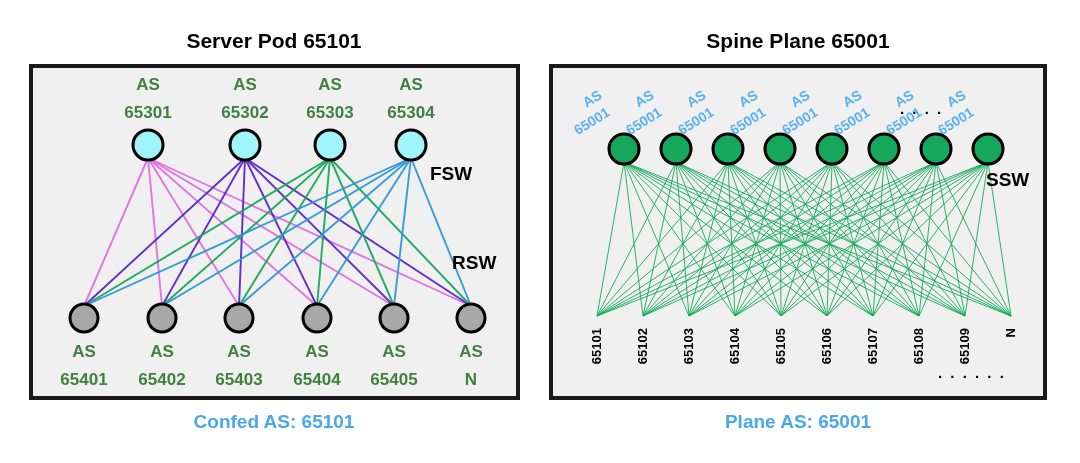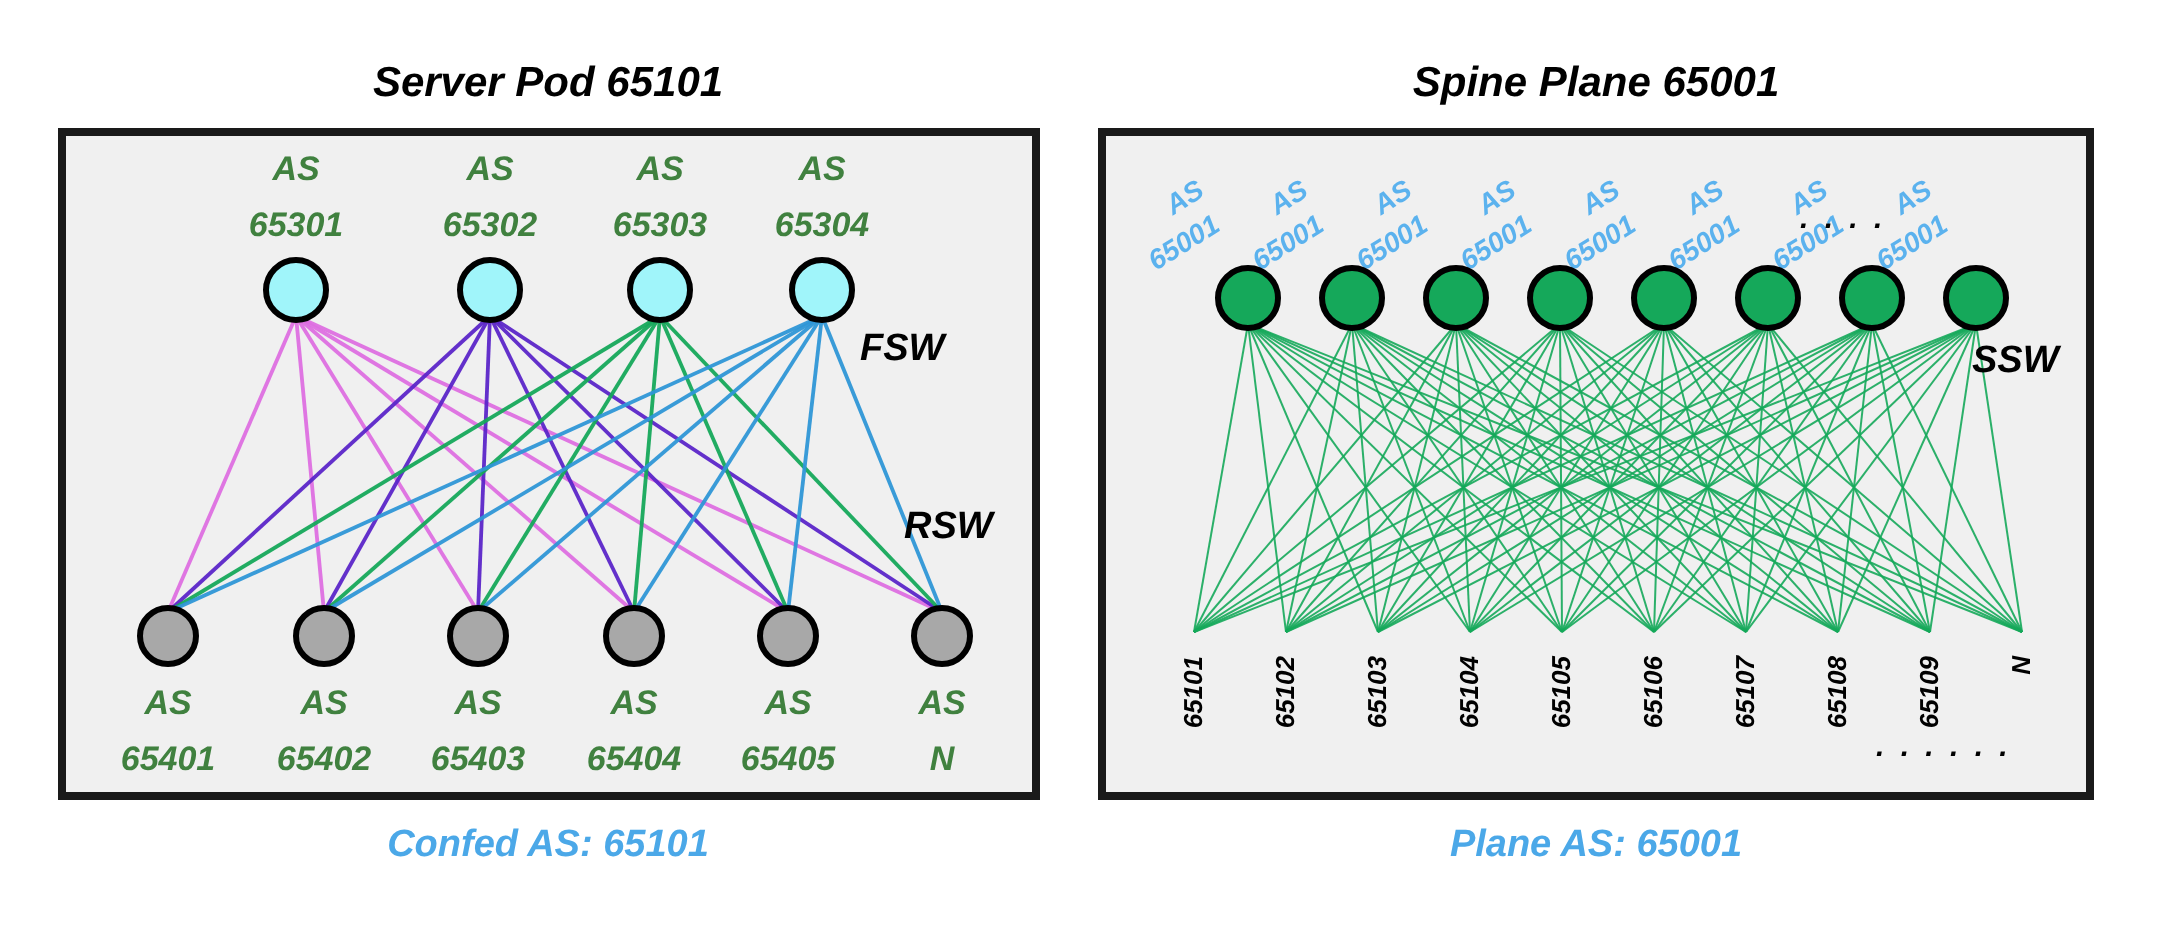--- a/index.html
+++ b/index.html
@@ -1,18 +1,18 @@
 <!DOCTYPE html>
 <html><head>
 <meta charset="utf-8">
 <style>
   html,body{margin:0;padding:0;background:#ffffff;}
   body{width:1080px;height:463px;overflow:hidden;
        font-family:"Liberation Sans",sans-serif;}
-  #stage{position:relative;width:876px;height:463px;font-style:italic;}
+  #stage{position:relative;width:876px;height:463px;}
   svg{position:absolute;left:0;top:0;width:1080px;height:463px;}
   .ttl{font-weight:bold;font-size:21px;fill:#000;text-anchor:middle;}
   .asg{font-weight:bold;font-size:17px;fill:#40813F;text-anchor:middle;}
   .blu{font-weight:bold;font-size:19px;fill:#4BA8E8;text-anchor:middle;}
   .blusm{font-weight:bold;font-size:14px;fill:#5BB2EE;}
   .swl{font-weight:bold;font-size:19px;fill:#000;}
   .vnum{font-weight:bold;font-size:13px;fill:#000;}
   .dots{font-weight:bold;font-size:15px;fill:#000;letter-spacing:2px;}
 </style>
 </head>

